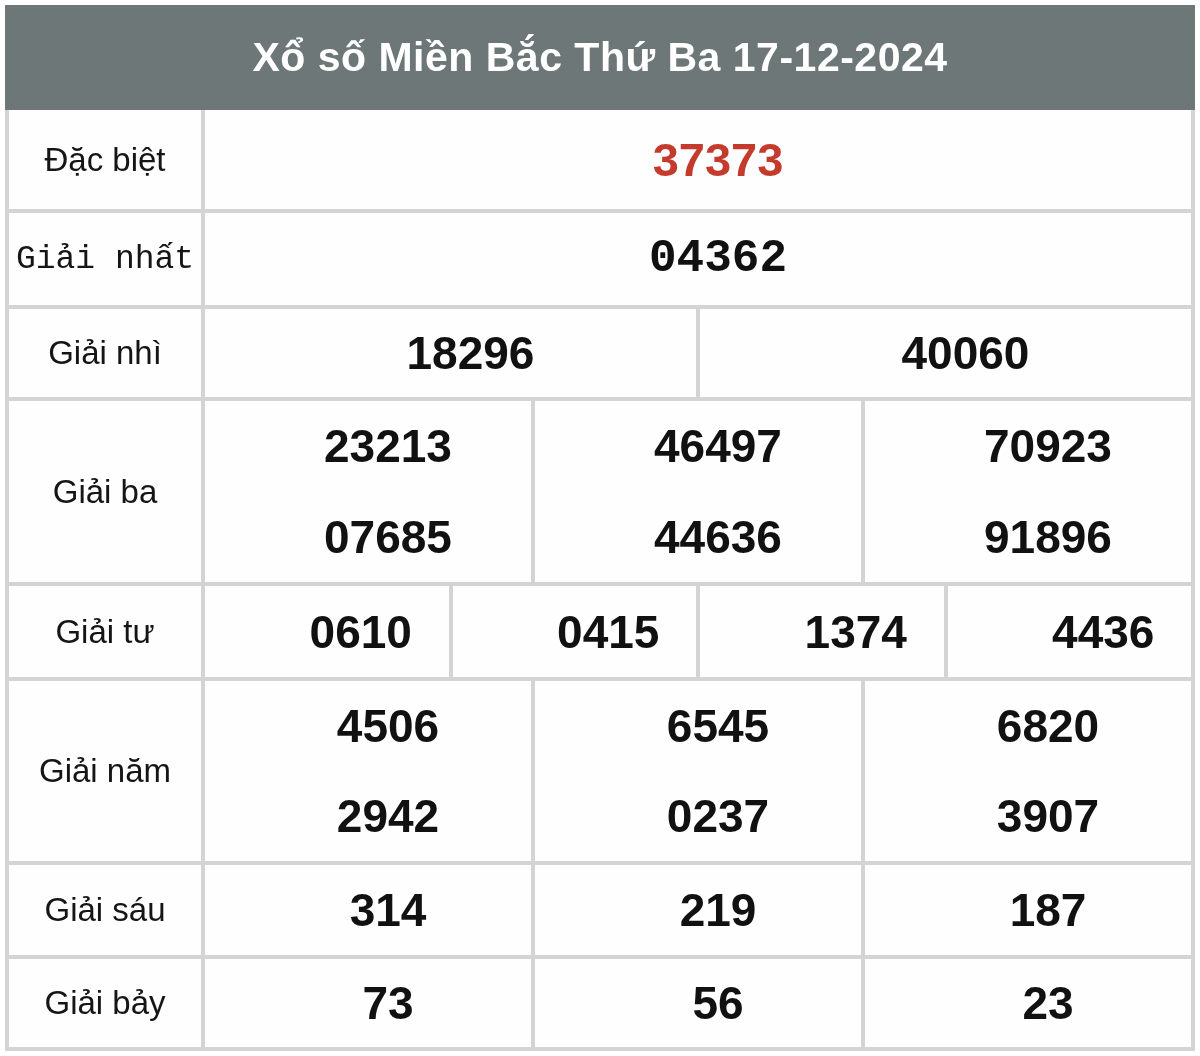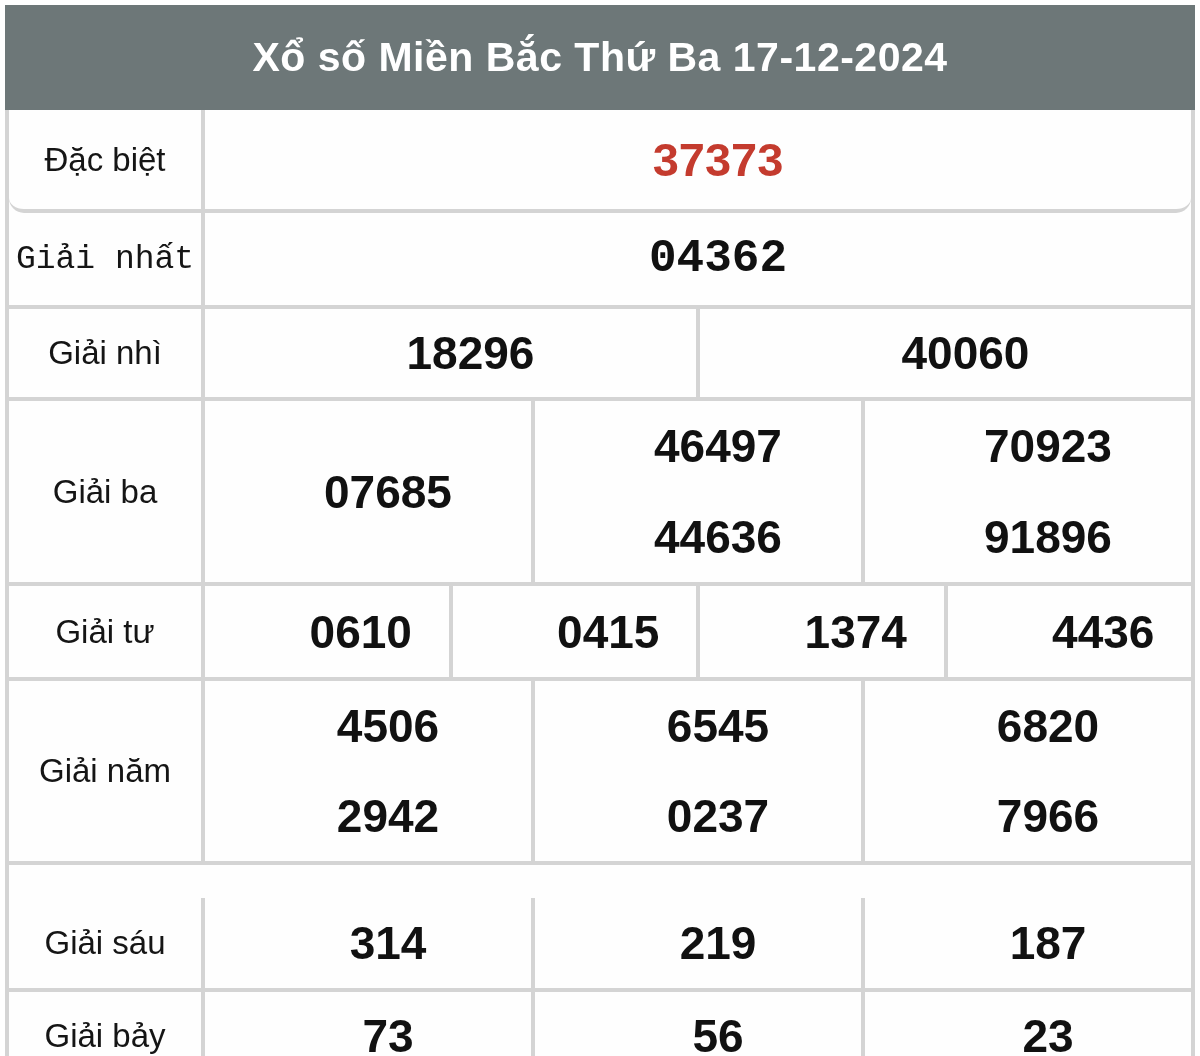--- a/index.html
+++ b/index.html
@@ -46,27 +46,27 @@
     border-bottom: 4px solid var(--border);
     background: var(--cell-bg);
   }
   .trow {
     display: flex;
     border-bottom: 4px solid var(--border);
     background: var(--cell-bg);
   }
   .trow:last-child { border-bottom: none; }
   
-  .r0 { height: 103px; border-radius: 15px; }
+  .r0 { height: 103px; }
   .r1 { height: 96px; font-family: Liberation Mono, monospace;  }
   .r2 { height: 92px;  }
   .r3 { height: 185px; }
   .r4 { height: 95px; gap: 28px;  }
   .r5 { height: 184px; }
-  .r6 { height: 94px; margin-top: 33px;  }
+  .r6 { height: 94px;  }
   .r7 { height: 88px;  }
   .cell {
     display: flex;
     align-items: center;
     justify-content: center;
   }
   .label-cell {
     width: 196px;
     flex: 0 0 196px;
     border-right: 4px solid var(--border);
@@ -122,20 +122,21 @@
         <div class="cell data-cell">
           <div class="num">18296</div>
         </div>
         <div class="cell data-cell">
           <div class="num">40060</div>
         </div>
       </div>
       <div class="trow r3 double">
         <div class="cell label-cell">Giải ba</div>
         <div class="cell data-cell">
+          <div class="num">23213</div>
           <div class="num">07685</div>
         </div>
         <div class="cell data-cell">
           <div class="num">46497</div>
           <div class="num">44636</div>
         </div>
         <div class="cell data-cell">
           <div class="num">70923</div>
           <div class="num">91896</div>
         </div>
@@ -160,21 +161,21 @@
         <div class="cell data-cell">
           <div class="num">4506</div>
           <div class="num">2942</div>
         </div>
         <div class="cell data-cell">
           <div class="num">6545</div>
           <div class="num">0237</div>
         </div>
         <div class="cell data-cell">
           <div class="num">6820</div>
-          <div class="num">7966</div>
+          <div class="num">3907</div>
         </div>
       </div>
       <div class="trow r6">
         <div class="cell label-cell">Giải sáu</div>
         <div class="cell data-cell">
           <div class="num">314</div>
         </div>
         <div class="cell data-cell">
           <div class="num">219</div>
         </div>

